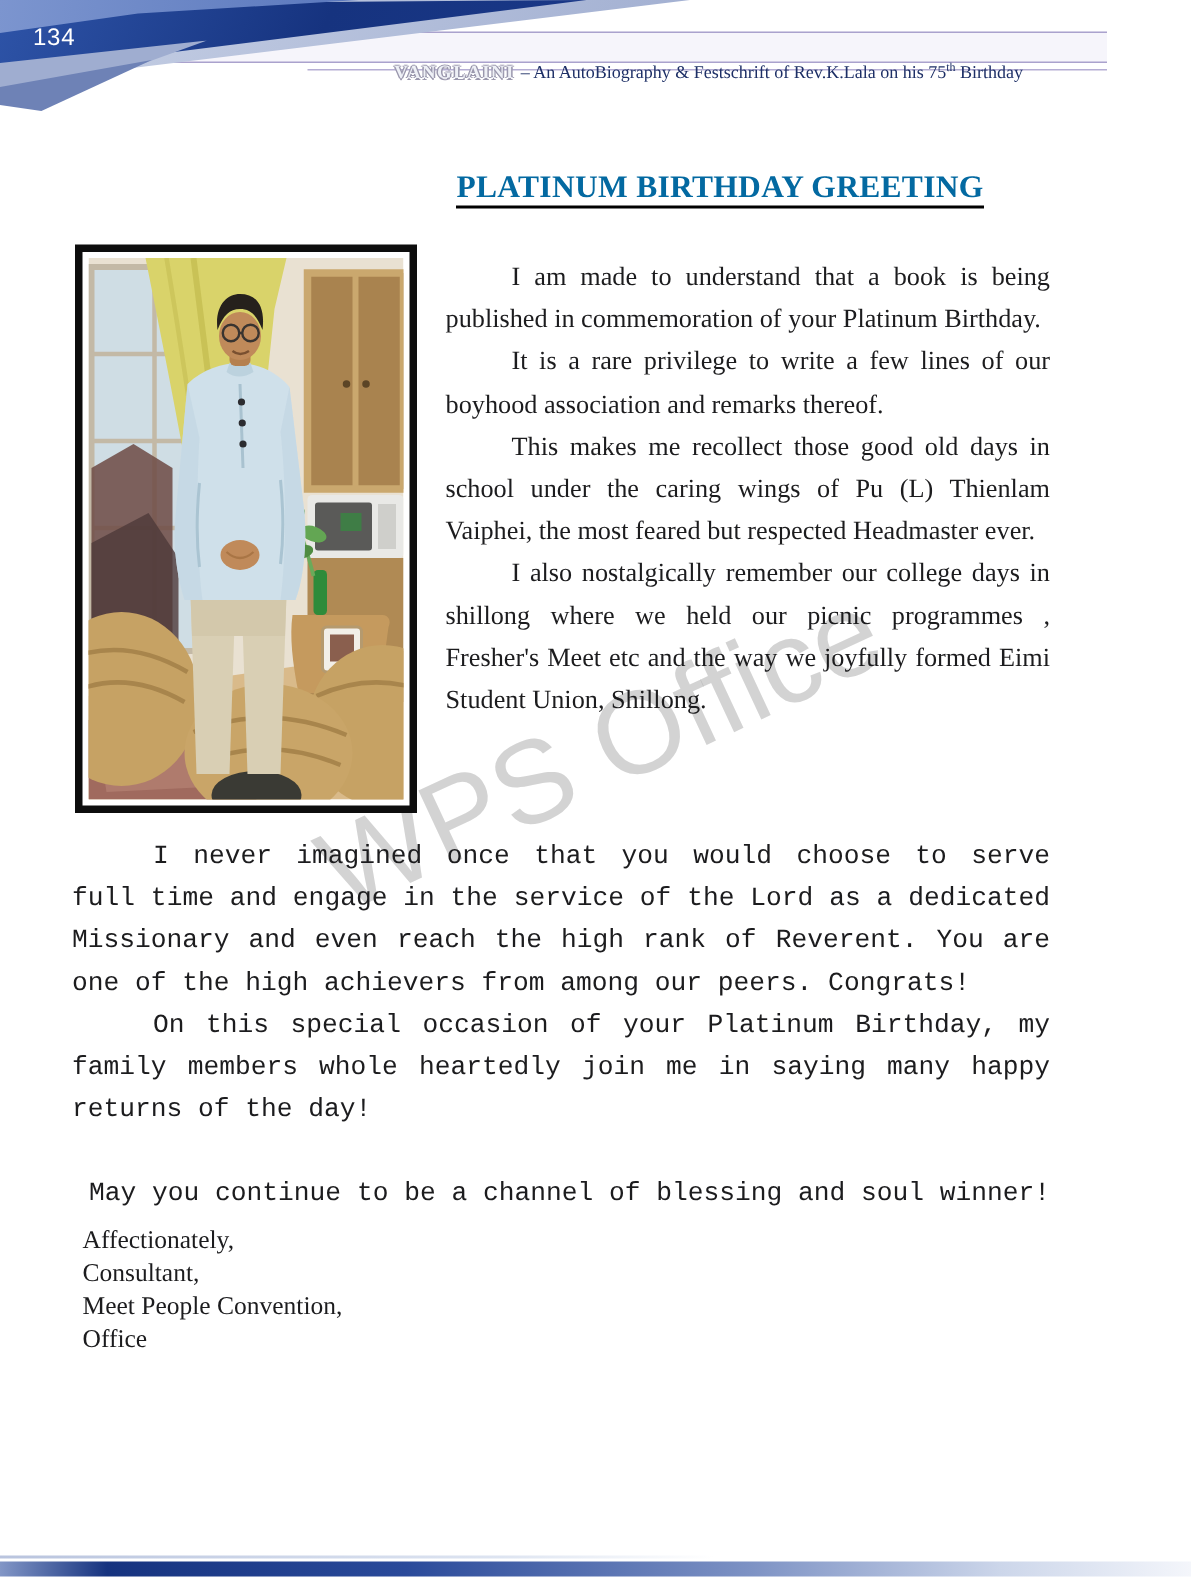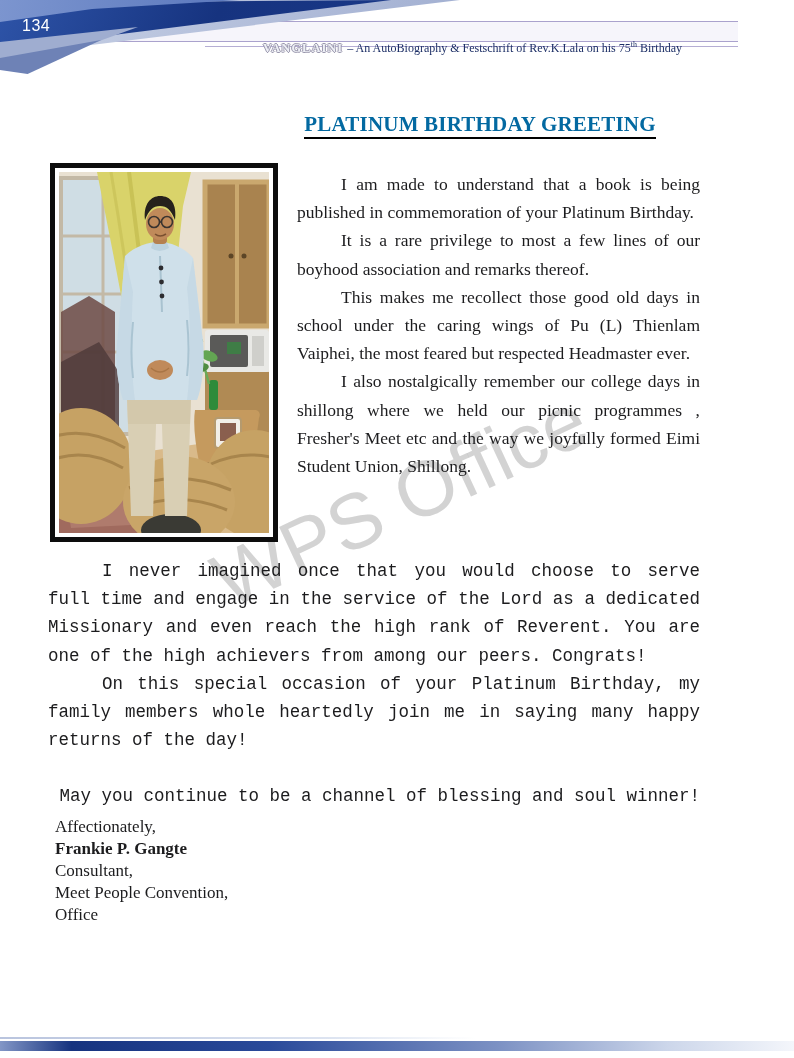--- a/index.html
+++ b/index.html
@@ -252,34 +252,33 @@
           <path d="M96,62 Q101,66 107,62" stroke="#7a5030" stroke-width="1.6" fill="none"></path>
 
           <ellipse cx="101" cy="198" rx="13" ry="10" fill="#c08a5a"></ellipse>
           <path d="M92,196 Q101,204 110,196" stroke="#a97545" stroke-width="1.5" fill="none"></path>
         </g>
       </svg>
     </div>
 
     <div class="right-col">
       <p>I am made to understand that a book is being published in commemoration of your Platinum Birthday.</p>
-      <p>It is a rare privilege to most a few lines of our boyhood association and remarks thereof.</p>
+      <p>It is a rare privilege to write a few lines of our boyhood association and remarks thereof.</p>
       <p>This makes me recollect those good old days in school under the caring wings of Pu (L) Thienlam Vaiphei, the most feared but respected Headmaster ever.</p>
       <p>I also nostalgically remember our college days in shillong where we held our picnic programmes , Fresher's Meet etc and the way we joyfully formed Eimi Student Union, Shillong.</p>
     </div>
 
     <div class="full-col">
       <p class="p-ind">I never imagined once that you would choose to serve full time and engage in the service of the Lord as a dedicated Missionary and even reach the high rank of Reverent. You are one of the high achievers from among our peers. Congrats!</p>
       <p class="p-ind">On this special occasion of your Platinum Birthday, my family members whole heartedly join me in saying many happy returns of the day!</p>
       <p class="p-last">May you continue to be a channel of blessing and soul winner!</p>
     </div>
 
     <div class="signature">
       <div>Affectionately,</div>
-      <div class="sig-name">Frankie P. Gangte</div>
       <div>Consultant,</div>
       <div>Meet People Convention,</div>
       <div>Office</div>
     </div>
 
   </div>
 
   <div class="footer-line"></div>
   <div class="footer-bar"></div>
 

